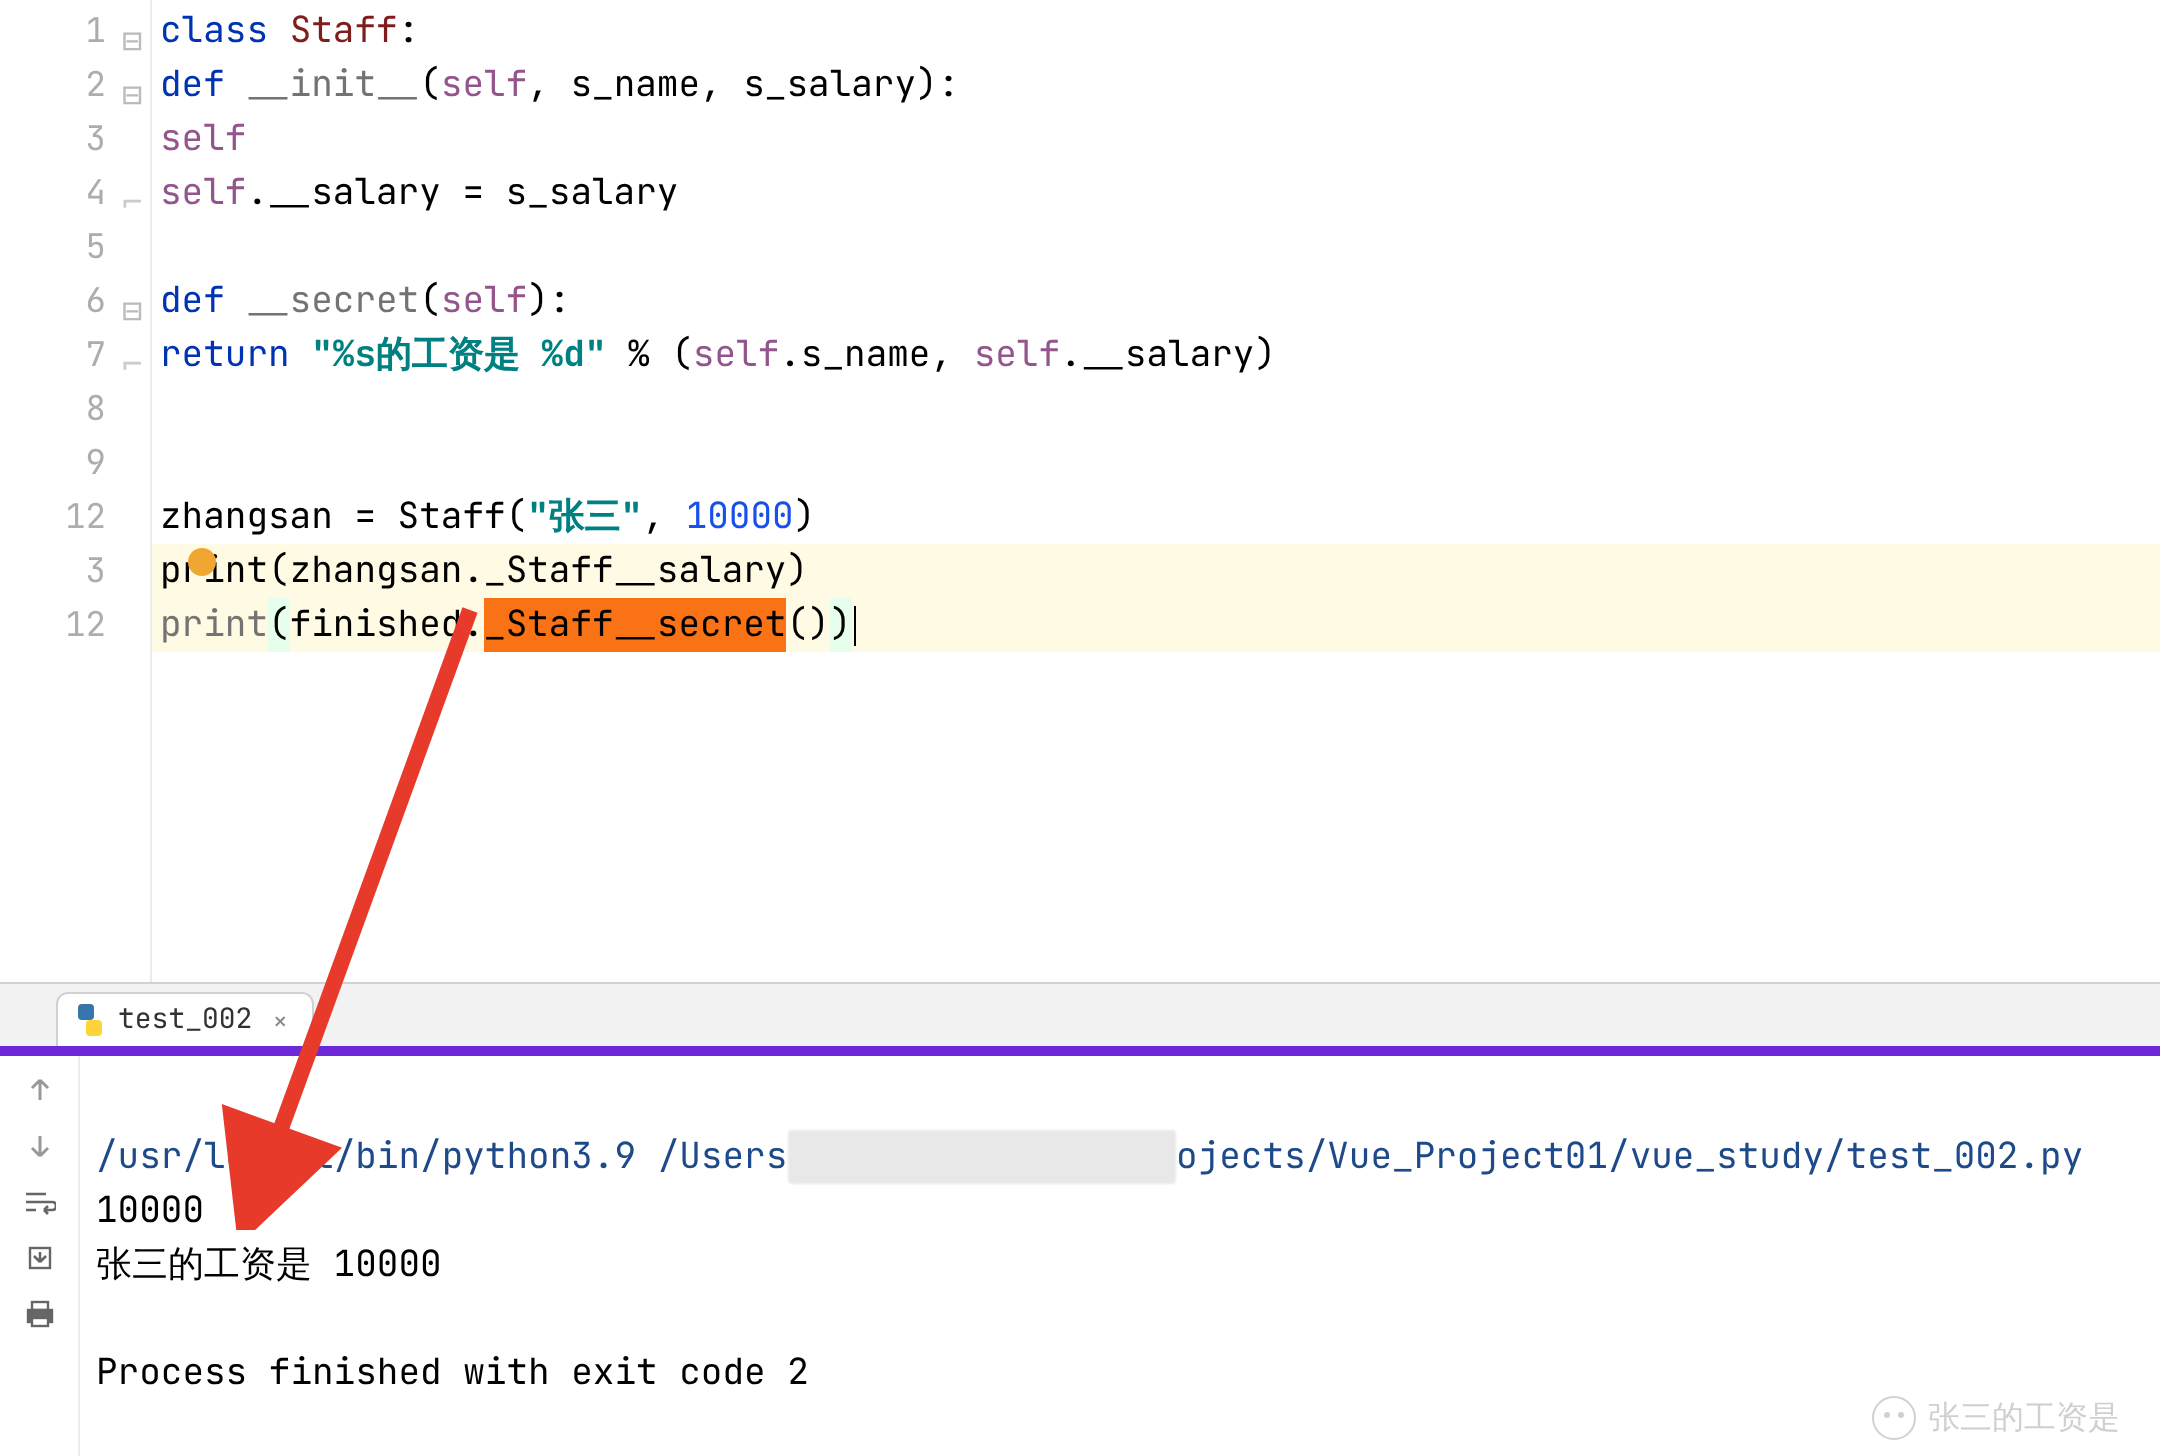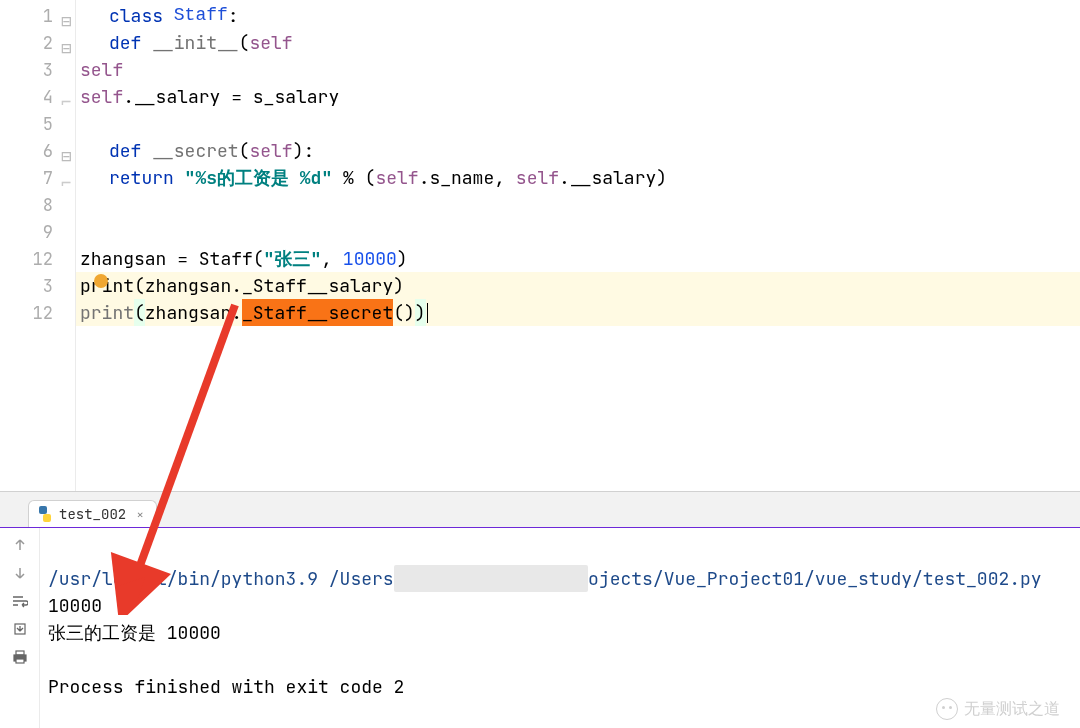--- a/index.html
+++ b/index.html
@@ -52,27 +52,27 @@
   height: 27px;
   display: flex;
   align-items: center;
   white-space: pre;
   padding-left: 4px;
   line-height: 27px;
 }
 .hl-line {
   background: #fffae3;
 }
-.kw { color: #0033b3; font-weight: normal; margin-left: 29px; }
+.kw { color: #0033b3; font-weight: normal; }
 .fn { color: #737373; }
 .magic { color: #737373; }
 .self { color: #94558d; }
 .str { color: #008080; font-weight: bold; }
 .num { color: #1750eb; }
-.ident { color: #1d4ed8; font-family: Liberation Mono, monospace; }
+.ident { color: #7f1d1d; }
 .lightbulb {
   position: absolute;
   left: 18px;
   top: 274px;
   width: 14px;
   height: 14px;
   background: #f0a732;
   border-radius: 50%;
 }
 .cursor {
@@ -80,21 +80,21 @@
   width: 1px;
   height: 20px;
   background: #000;
   vertical-align: middle;
   margin-left: 1px;
 }
 .hl-span { background: #e6ffed; }
 .hl-span2 { background: #e6ffed; }
 .run-tab-bar {
   height: 36px;
-  border-bottom: 1px solid #6d28d9;
+  border-bottom: 5px solid #6d28d9;
   display: flex;
   align-items: flex-end;
   padding-left: 28px;
   background: #f2f2f2;
 }
 .run-tab {
   background: #ffffff;
   border: 1px solid #d1d1d1;
   border-bottom: none;
   border-radius: 6px 6px 0 0;
@@ -246,31 +246,31 @@
     <div class="gutter-line">
         <span>3</span>
       </div>
     <div class="gutter-line">
         <span>12</span>
       </div>
   </div>
   <div class="code-area">
     <div class="lightbulb"></div>
     <div class="code-line"><span class="kw">class </span><span class="ident">Staff</span><span>:</span></div>
-    <div class="code-line">    <span class="kw">def </span><span class="magic">__init__</span><span>(</span><span class="self">self</span></div>
+    <div class="code-line">    <span class="kw">def </span><span class="magic">__init__</span><span>(</span><span class="self">self</span><span>, s_name, s_salary):</span></div>
     <div class="code-line">        <span class="self">self</span></div>
     <div class="code-line">        <span class="self">self</span><span>.__salary = s_salary</span></div>
     <div class="code-line"> </div>
     <div class="code-line">    <span class="kw">def </span><span class="fn">__secret</span><span>(</span><span class="self">self</span><span>):</span></div>
     <div class="code-line">        <span class="kw">return </span><span class="str">"%s的工资是 %d"</span><span> % (</span><span class="self">self</span><span>.s_name, </span><span class="self">self</span><span>.__salary)</span></div>
     <div class="code-line"> </div>
     <div class="code-line"> </div>
     <div class="code-line"><span>zhangsan = Staff(</span><span class="str">"张三"</span><span>, </span><span class="num">10000</span><span>)</span></div>
     <div class="code-line hl-line"><span>p</span><span>r</span><span>int(zhangsan._Staff__salary)</span></div>
-    <div class="code-line hl-line"><span class="fn">print</span><span class="hl-span">(</span><span>zhangsan.</span><span style="background:#f97316">_Staff__secret</span><span>()</span><span class="hl-span2">)</span><span class="cursor"></span></div>
+    <div class="code-line hl-line"><span class="fn">print</span><span class="hl-span">(</span><span>finished.</span><span style="background:#f97316">_Staff__secret</span><span>()</span><span class="hl-span2">)</span><span class="cursor"></span></div>
   </div>
 </div>
 
 <div class="run-tab-bar">
   <div class="run-tab">
     <span class="python-icon"></span>
     <span>test_002</span>
     <span class="close-x">×</span>
   </div>
 </div>
@@ -320,14 +320,14 @@
     <marker id="arrowhead" markerWidth="12" markerHeight="12" refX="6" refY="6" orient="auto">
       <path d="M2,2 L10,6 L2,10 Z" fill="#e83a2a"></path>
     </marker>
   </defs>
   <line x1="130" y1="10" x2="25" y2="298" stroke="#e83a2a" stroke-width="8" marker-end="url(#arrowhead)"></line>
   <polygon points="10,292 40,282 30,312" fill="#e83a2a"></polygon>
 </svg>
 
 <div class="watermark">
   <span class="wechat-icon"></span>
-  <span>无量测试之道</span>
+  <span>张三的工资是</span>
 </div>
 
 </body></html>

